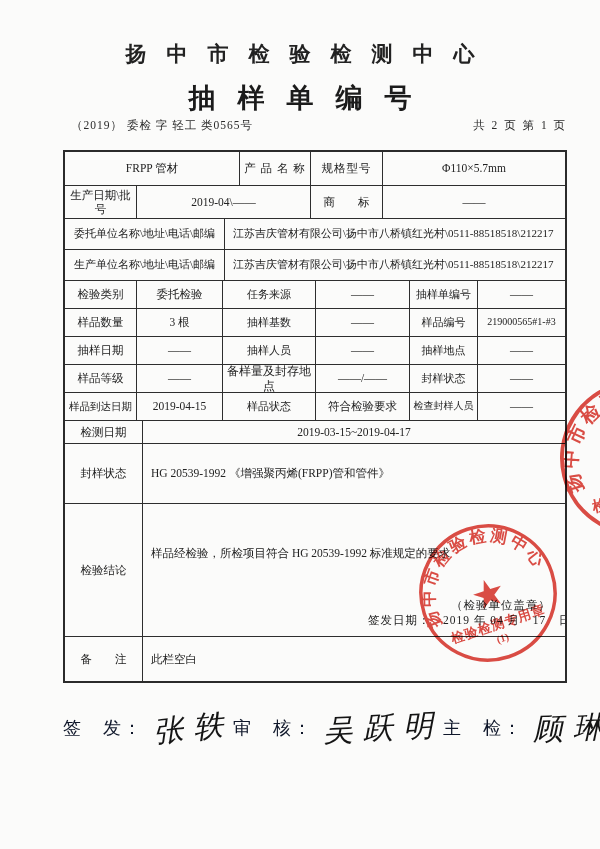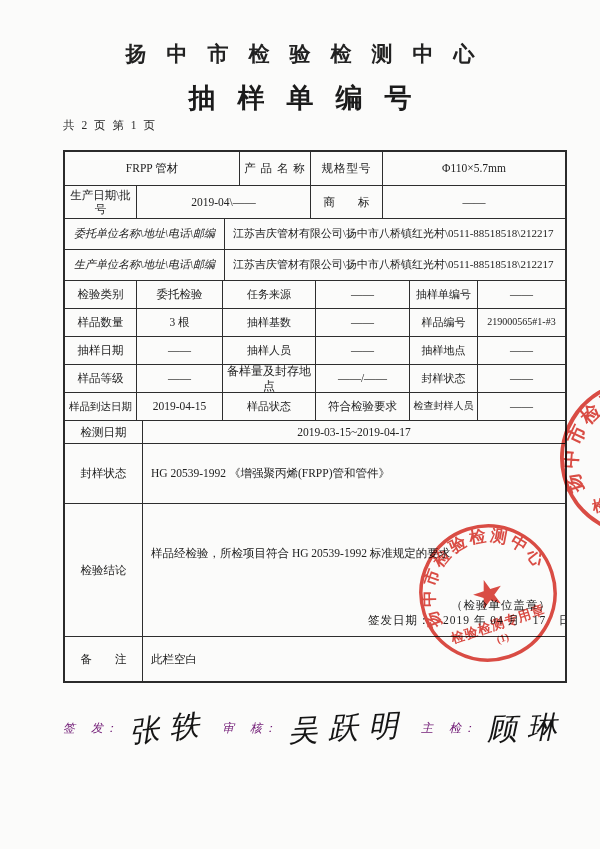--- a/index.html
+++ b/index.html
@@ -39,55 +39,56 @@
   }
   .cell + .cell{border-left:1.5px solid #2e2e2e;}
   .cell.left{justify-content:flex-start;text-align:left;padding-left:8px;padding-right:4px;}
   .lbl{letter-spacing:1px;}
   
   .h33{height:33px}.h31{height:31px}.h28{height:28px}.h23{height:23px}
   .h60{height:60px}.h133{height:133px}.h45{height:45px}
   
   .wA1{width:71px}.wA2{width:174px}.wA3{width:72px}.wA4{flex:1}
   
-  .wB1{width:159px;font-size:11px;font-style:italic;}.wB2{flex:1;font-size:11px;}
+  .wB1{width:159px;font-size:11px;}.wB2{flex:1;font-size:11px;}
   
   .wC1{width:71px}.wC2{width:86px}.wC3{width:93px;font-size:11px}.wC4{width:94px}.wC5{width:68px;font-size:11px}.wC6{flex:1}
   
   .wD1{width:77px}.wD2{flex:1}
   
   .conclusion{position:relative;align-items:flex-start;justify-content:flex-start;}
   .conclusion .ctext{padding:42px 10px 0 8px;text-align:left;}
   .conclusion .seal-hint{position:absolute;right:14px;top:94px;font-size:11.5px;letter-spacing:1px;}
   .conclusion .issue-date{position:absolute;left:225px;bottom:9px;font-size:11.5px;letter-spacing:1px;white-space:nowrap;}
   
   .sigrow{
     position:absolute;top:692px;left:63px;width:504px;height:72px;
     display:flex;justify-content:space-between;align-items:center;
   }
   .sig-group{display:flex;align-items:center;}
-  .sig-label{font-size:12px;letter-spacing:2px;color:#701a75;white-space:nowrap;font-style:italic;}
+  .sig-label{font-size:18px;letter-spacing:2px;color:#0f172a;white-space:nowrap;}
   .sig-name{
     font-size:30px;font-style:italic;font-weight:500;color:#141414;
     margin-left:10px;letter-spacing:10px;white-space:nowrap;
   }
   .rot1{transform:rotate(-6deg)}.rot2{transform:rotate(-3deg)}.rot3{transform:rotate(-2deg)}
   
   .stamp{position:absolute;mix-blend-mode:multiply;opacity:.88;pointer-events:none;}
   .stamp-main{left:411px;top:516px;transform:rotate(-18deg);}
   .stamp-edge{left:551px;top:371px;transform:rotate(-14deg);}
 </style>
 </head>
 <body>
 
 <div>
 
   <div class="title1">扬中市检验检测中心</div>
   <div class="title2">抽样单编号</div>
   <div class="docline">
+    <span class="doc-no">（2019） 委检 字 轻工 类0565号</span>
     <span class="page-info">共 2 页 第 1 页</span>
   </div>
 
   <div class="rpt-table">
 
     <div class="trow h33">
       <div class="cell wA2">FRPP 管材</div>
       <div class="cell wA1 lbl">产 品 名 称</div>
       <div class="cell wA3 lbl">规格型号</div>
       <div class="cell wA4">Φ110×5.7mm</div>

